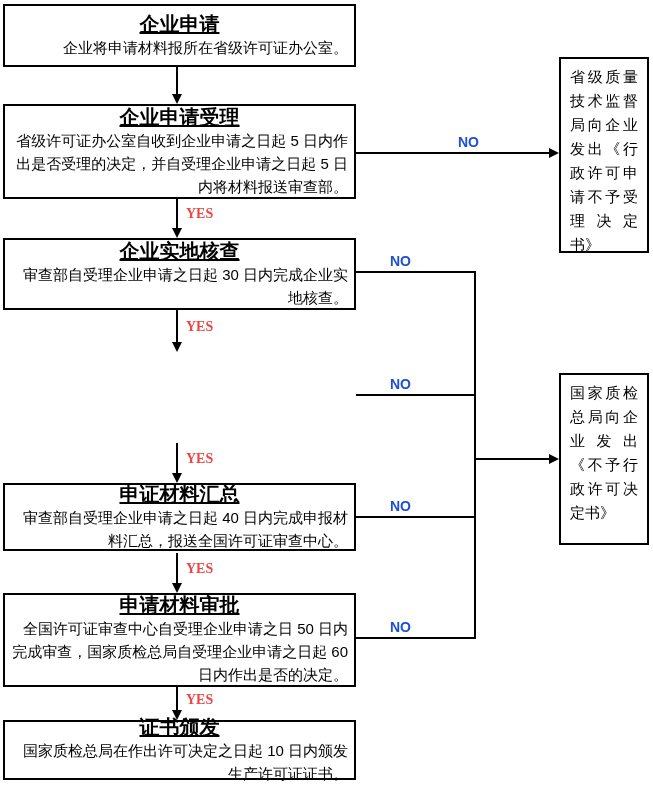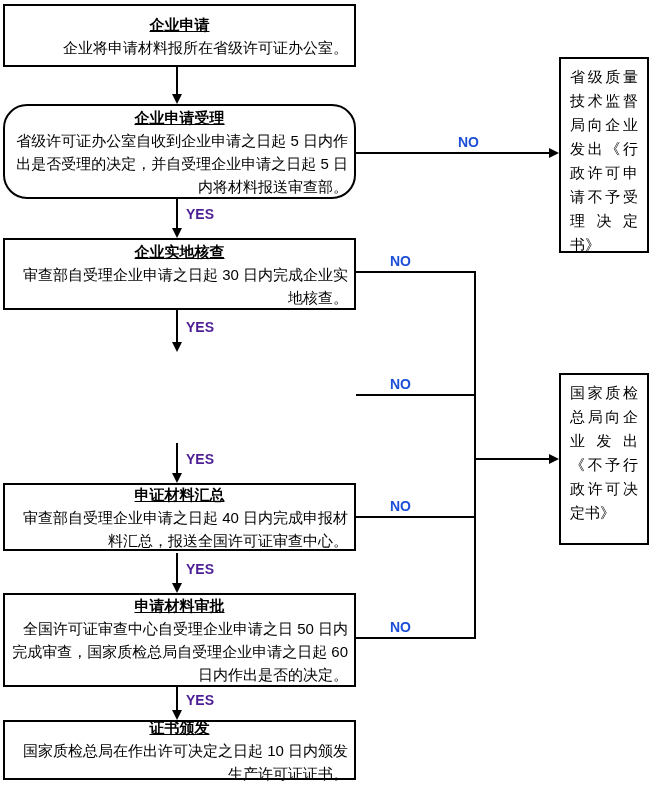--- a/index.html
+++ b/index.html
@@ -7,21 +7,21 @@
     position:relative; width:653px; height:802px; background:#ffffff;
     font-family:"Liberation Sans","DejaVu Sans",sans-serif; overflow:hidden;
   }
   .step-box {
     position:absolute; left:3px; width:353px; box-sizing:border-box;
     border:2px solid #000; background:#fff;
     display:flex; flex-direction:column; justify-content:center;
     padding:2px 6px;
   }
   .step-title {
-    font-size:15px; font-weight:bold; text-decoration:underline;
+    font-size:20px; font-weight:bold; text-decoration:underline;
     text-align:center; line-height:23px; color:#000;
   }
   .step-body {
     font-size:15px; line-height:23px; text-align:right; color:#000;
   }
   .outcome-box {
     position:absolute; left:559px; width:90px; box-sizing:border-box;
     border:2px solid #000; background:#fff; padding:6px 9px;
     font-size:15px; line-height:24px; color:#000;
     text-align:justify; text-justify:inter-ideograph; line-break:strict;
@@ -33,34 +33,34 @@
     position:absolute; width:0; height:0;
     border-left:5px solid transparent; border-right:5px solid transparent;
     border-top:10px solid #000;
   }
   .head-right {
     position:absolute; width:0; height:0;
     border-top:5px solid transparent; border-bottom:5px solid transparent;
     border-left:10px solid #000;
   }
   .lbl { position:absolute; font-size:14px; font-weight:bold; line-height:16px; }
-  .lbl-yes { color:#4c1d95; }
+  .lbl-yes { color:#ef4444;font-family:Liberation Serif, serif; }
   .lbl-no  { color:#1d4ed8; }
 </style>
 </head>
 <body>
 
 <div class="canvas">
 
   <div class="step-box" style="top:4px; height:63px;">
     <div class="step-title">企业申请</div>
     <div class="step-body">企业将申请材料报所在省级许可证办公室。</div>
   </div>
 
-  <div class="step-box" style="top:104px; height:95px;border-radius:24px;">
+  <div class="step-box" style="top:104px; height:95px;">
     <div class="step-title">企业申请受理</div>
     <div class="step-body">省级许可证办公室自收到企业申请之日起 5 日内作出是否受理的决定，并自受理企业申请之日起 5 日内将材料报送审查部。</div>
   </div>
 
   <div class="step-box" style="top:238px; height:72px;">
     <div class="step-title">企业实地核查</div>
     <div class="step-body">审查部自受理企业申请之日起 30 日内完成企业实地核查。</div>
   </div>
 
 

